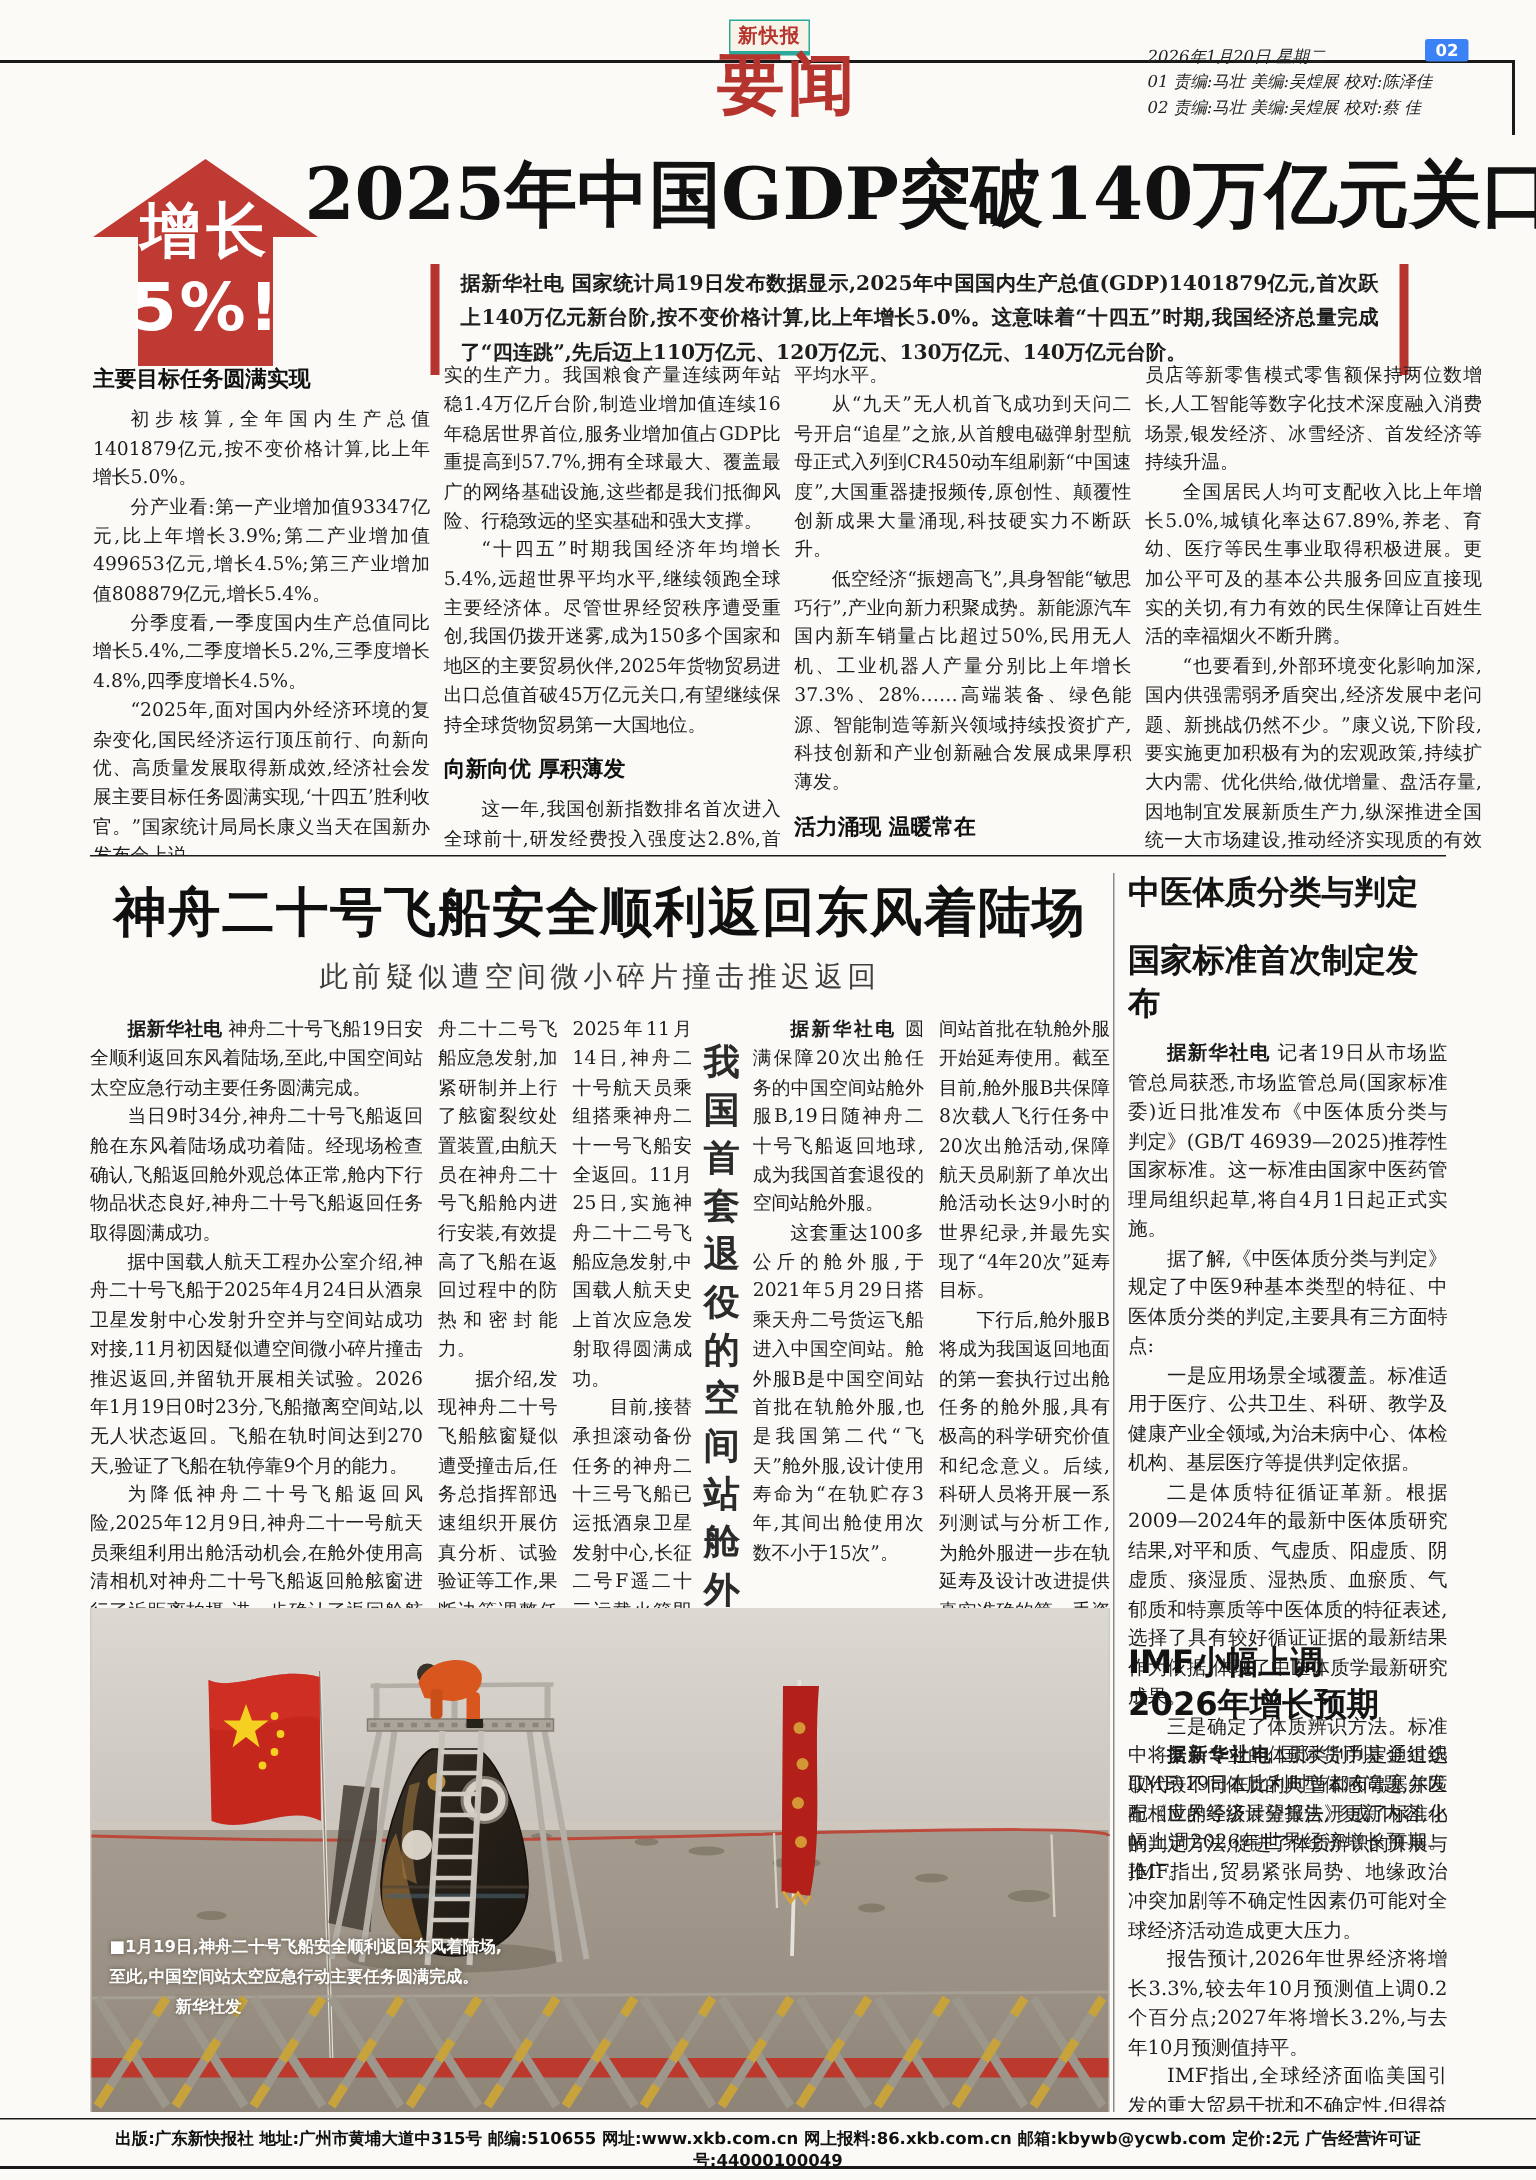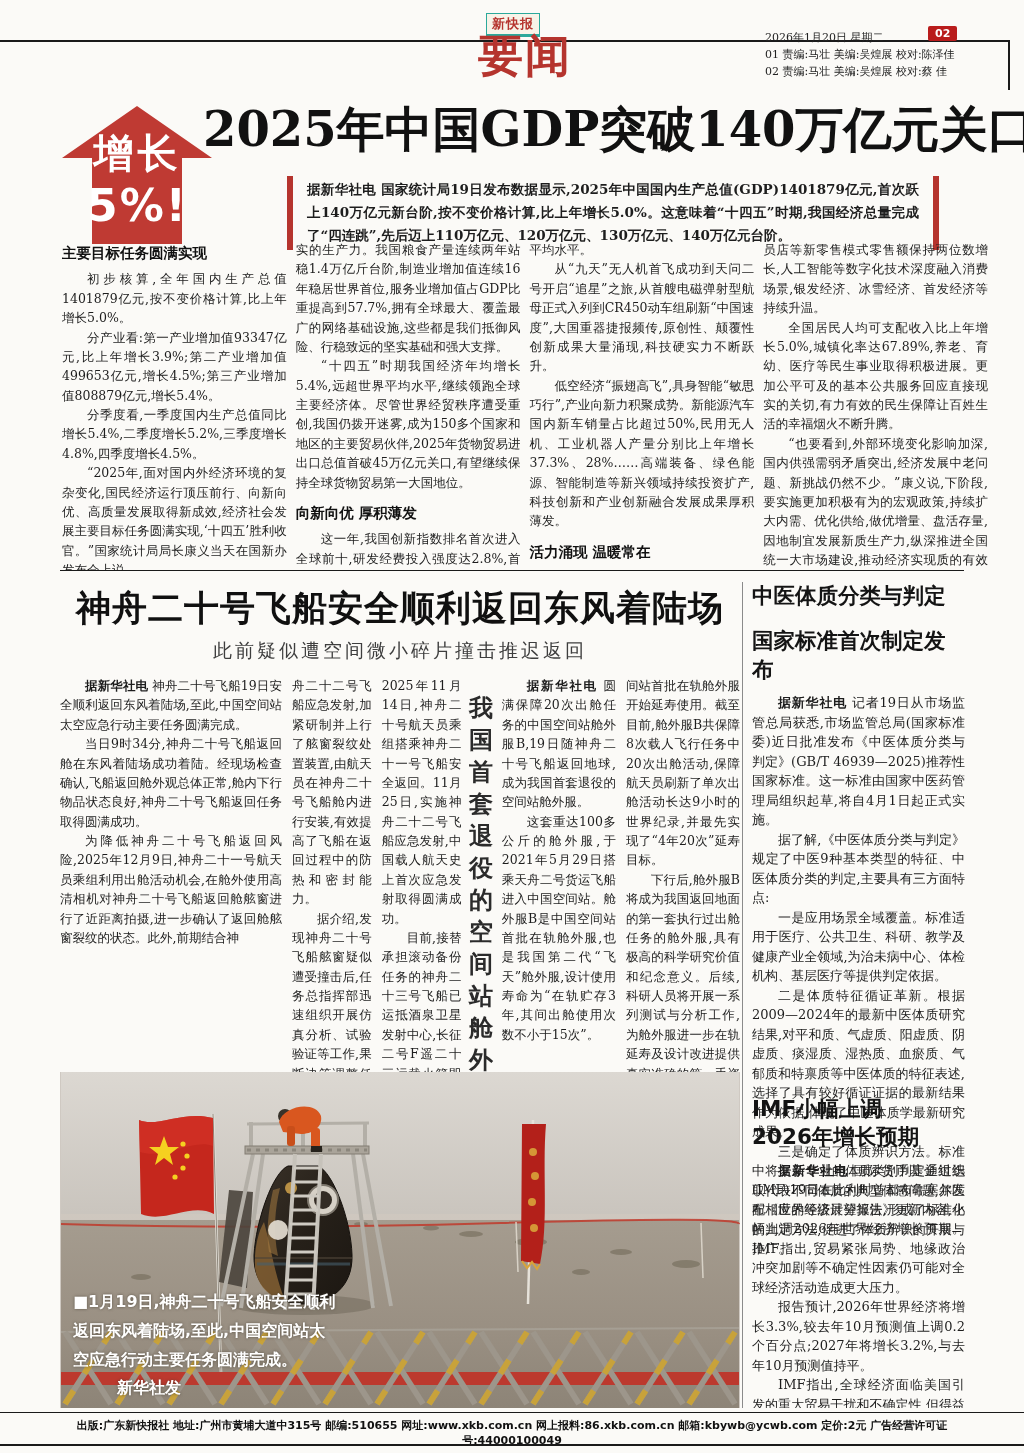--- a/index.html
+++ b/index.html
@@ -5,22 +5,22 @@
   html,body{margin:0;padding:0;}
   body{width:1024px;height:1453px;position:relative;background:#fbfaf7;color:#1d1d1d;
        font-family:"DejaVu Serif","Liberation Serif",serif;overflow:hidden;}
   .hair{position:absolute;background:#1a1a1a;}
 
   
   .brand-tag{position:absolute;left:486px;top:13px;font-family:"DejaVu Sans","Liberation Sans",sans-serif;
     font-size:13px;font-weight:bold;color:#b5342e;background:#f7f3e8;border:1px solid #2ba99b;
     border-bottom:3px solid #2ba99b;padding:1px 5px;letter-spacing:1px;}
   .section-title{position:absolute;left:478px;top:26px;font-size:45px;font-weight:bold;color:#b5342e;letter-spacing:2px;}
-  .dateblock{position:absolute;left:765px;top:29px;font-size:11px;line-height:1.55;color:#222;}
-  .page-num{position:absolute;left:928px;top:26px;background:#b91c1c;color:#fff;font-weight:bold;
+  .dateblock{position:absolute;left:765px;top:29px;font-size:11px;line-height:1.55;color:#222;font-style:italic;}
+  .page-num{position:absolute;left:950px;top:26px;background:#3b82f6;color:#fff;font-weight:bold;
     font-size:11px;padding:1px 7px;border-radius:2px;font-family:"DejaVu Sans","Liberation Sans",sans-serif;}
 
   
   .gdp{position:absolute;left:60px;top:92px;width:930px;}
   .arrow-wrap{position:absolute;left:0;top:12px;width:155px;height:142px;}
   .arrow-wrap .t{position:absolute;width:100%;text-align:center;color:#fff;font-weight:bold;
     font-family:"DejaVu Sans","Liberation Sans",sans-serif;}
   .arrow-t1{top:22px;font-size:40px;letter-spacing:4px;}
   .arrow-t2{top:76px;font-size:44px;letter-spacing:2px;}
   .gdp-headline{position:absolute;left:143px;top:6px;width:787px;font-size:48px;font-weight:bold;
@@ -46,21 +46,21 @@
   .news{font-size:12.5px;line-height:1.55;text-align:justify;}
   .sz-right{flex:1;display:flex;flex-direction:row;}
   .sz-row{display:flex;gap:10px;}
   .sz-row .c{flex:1;}
   .suit-head{text-align:center;font-family:"DejaVu Sans","Liberation Sans",sans-serif;font-weight:600;
     font-size:24px;color:#2b2b2b;margin:16px 0 10px;letter-spacing:1px;}
 
   
   .photo{position:absolute;left:0;top:497px;width:680px;height:336px;overflow:hidden;background:#cfc9c2;}
   .photo svg{position:absolute;left:0;top:0;}
-  .photo-caption{position:absolute;left:13px;top:216px;width:268px;color:#fff;font-weight:bold;font-size:16px;
+  .photo-caption{position:absolute;left:13px;top:216px;width:268px;color:#fff;font-weight:bold;font-size:11px;
     line-height:1.8;font-family:"DejaVu Sans","Liberation Sans",sans-serif;text-shadow:0 0 3px rgba(70,62,50,.8);}
   .photo-caption .credit{margin-left:44px;}
   .fp{stroke:#9d968b;stroke-width:6;fill:none;}
   .fy{stroke:#c8a23a;stroke-width:6;fill:none;stroke-dasharray:16 20;}
 
   
   .vdiv{position:absolute;left:742px;top:582px;width:1px;height:826px;background:#8a8a8a;}
   .sidebar{position:absolute;left:752px;top:582px;width:213px;height:826px;overflow:hidden;}
   .side-art{position:absolute;left:0;right:0;}
   .side-art1{top:0;}
@@ -133,20 +133,21 @@
 
 <div class="hair" style="left:60px;top:570px;width:904px;height:1px;"></div>
 
 <div class="sec2">
   <h2 class="sz-headline">神舟二十号飞船安全顺利返回东风着陆场</h2>
   <div class="sz-sub">此前疑似遭空间微小碎片撞击推迟返回</div>
   <div class="sz-cols">
     <div class="sz-col1 news">
         <p class="para"><b class="src">据新华社电</b> 神舟二十号飞船19日安全顺利返回东风着陆场,至此,中国空间站太空应急行动主要任务圆满完成。</p>
         <p class="para">当日9时34分,神舟二十号飞船返回舱在东风着陆场成功着陆。经现场检查确认,飞船返回舱外观总体正常,舱内下行物品状态良好,神舟二十号飞船返回任务取得圆满成功。</p>
+        <p class="para">据中国载人航天工程办公室介绍,神舟二十号飞船于2025年4月24日从酒泉卫星发射中心发射升空并与空间站成功对接,11月初因疑似遭空间微小碎片撞击推迟返回,并留轨开展相关试验。2026年1月19日0时23分,飞船撤离空间站,以无人状态返回。飞船在轨时间达到270天,验证了飞船在轨停靠9个月的能力。</p>
         <p class="para">为降低神舟二十号飞船返回风险,2025年12月9日,神舟二十一号航天员乘组利用出舱活动机会,在舱外使用高清相机对神舟二十号飞船返回舱舷窗进行了近距离拍摄,进一步确认了返回舱舷窗裂纹的状态。此外,前期结合神</p>
       </div>
     <div class="sz-right">
       <div class="sz-row">
         <div class="c news">
             <p class="para noindent">舟二十二号飞船应急发射,加紧研制并上行了舷窗裂纹处置装置,由航天员在神舟二十号飞船舱内进行安装,有效提高了飞船在返回过程中的防热和密封能力。</p>
             <p class="para">据介绍,发现神舟二十号飞船舷窗疑似遭受撞击后,任务总指挥部迅速组织开展仿真分析、试验验证等工作,果断决策调整任务计划,启动应急预案。</p>
           </div>
         <div class="c news">
             <p class="para noindent">2025年11月14日,神舟二十号航天员乘组搭乘神舟二十一号飞船安全返回。11月25日,实施神舟二十二号飞船应急发射,中国载人航天史上首次应急发射取得圆满成功。</p>

